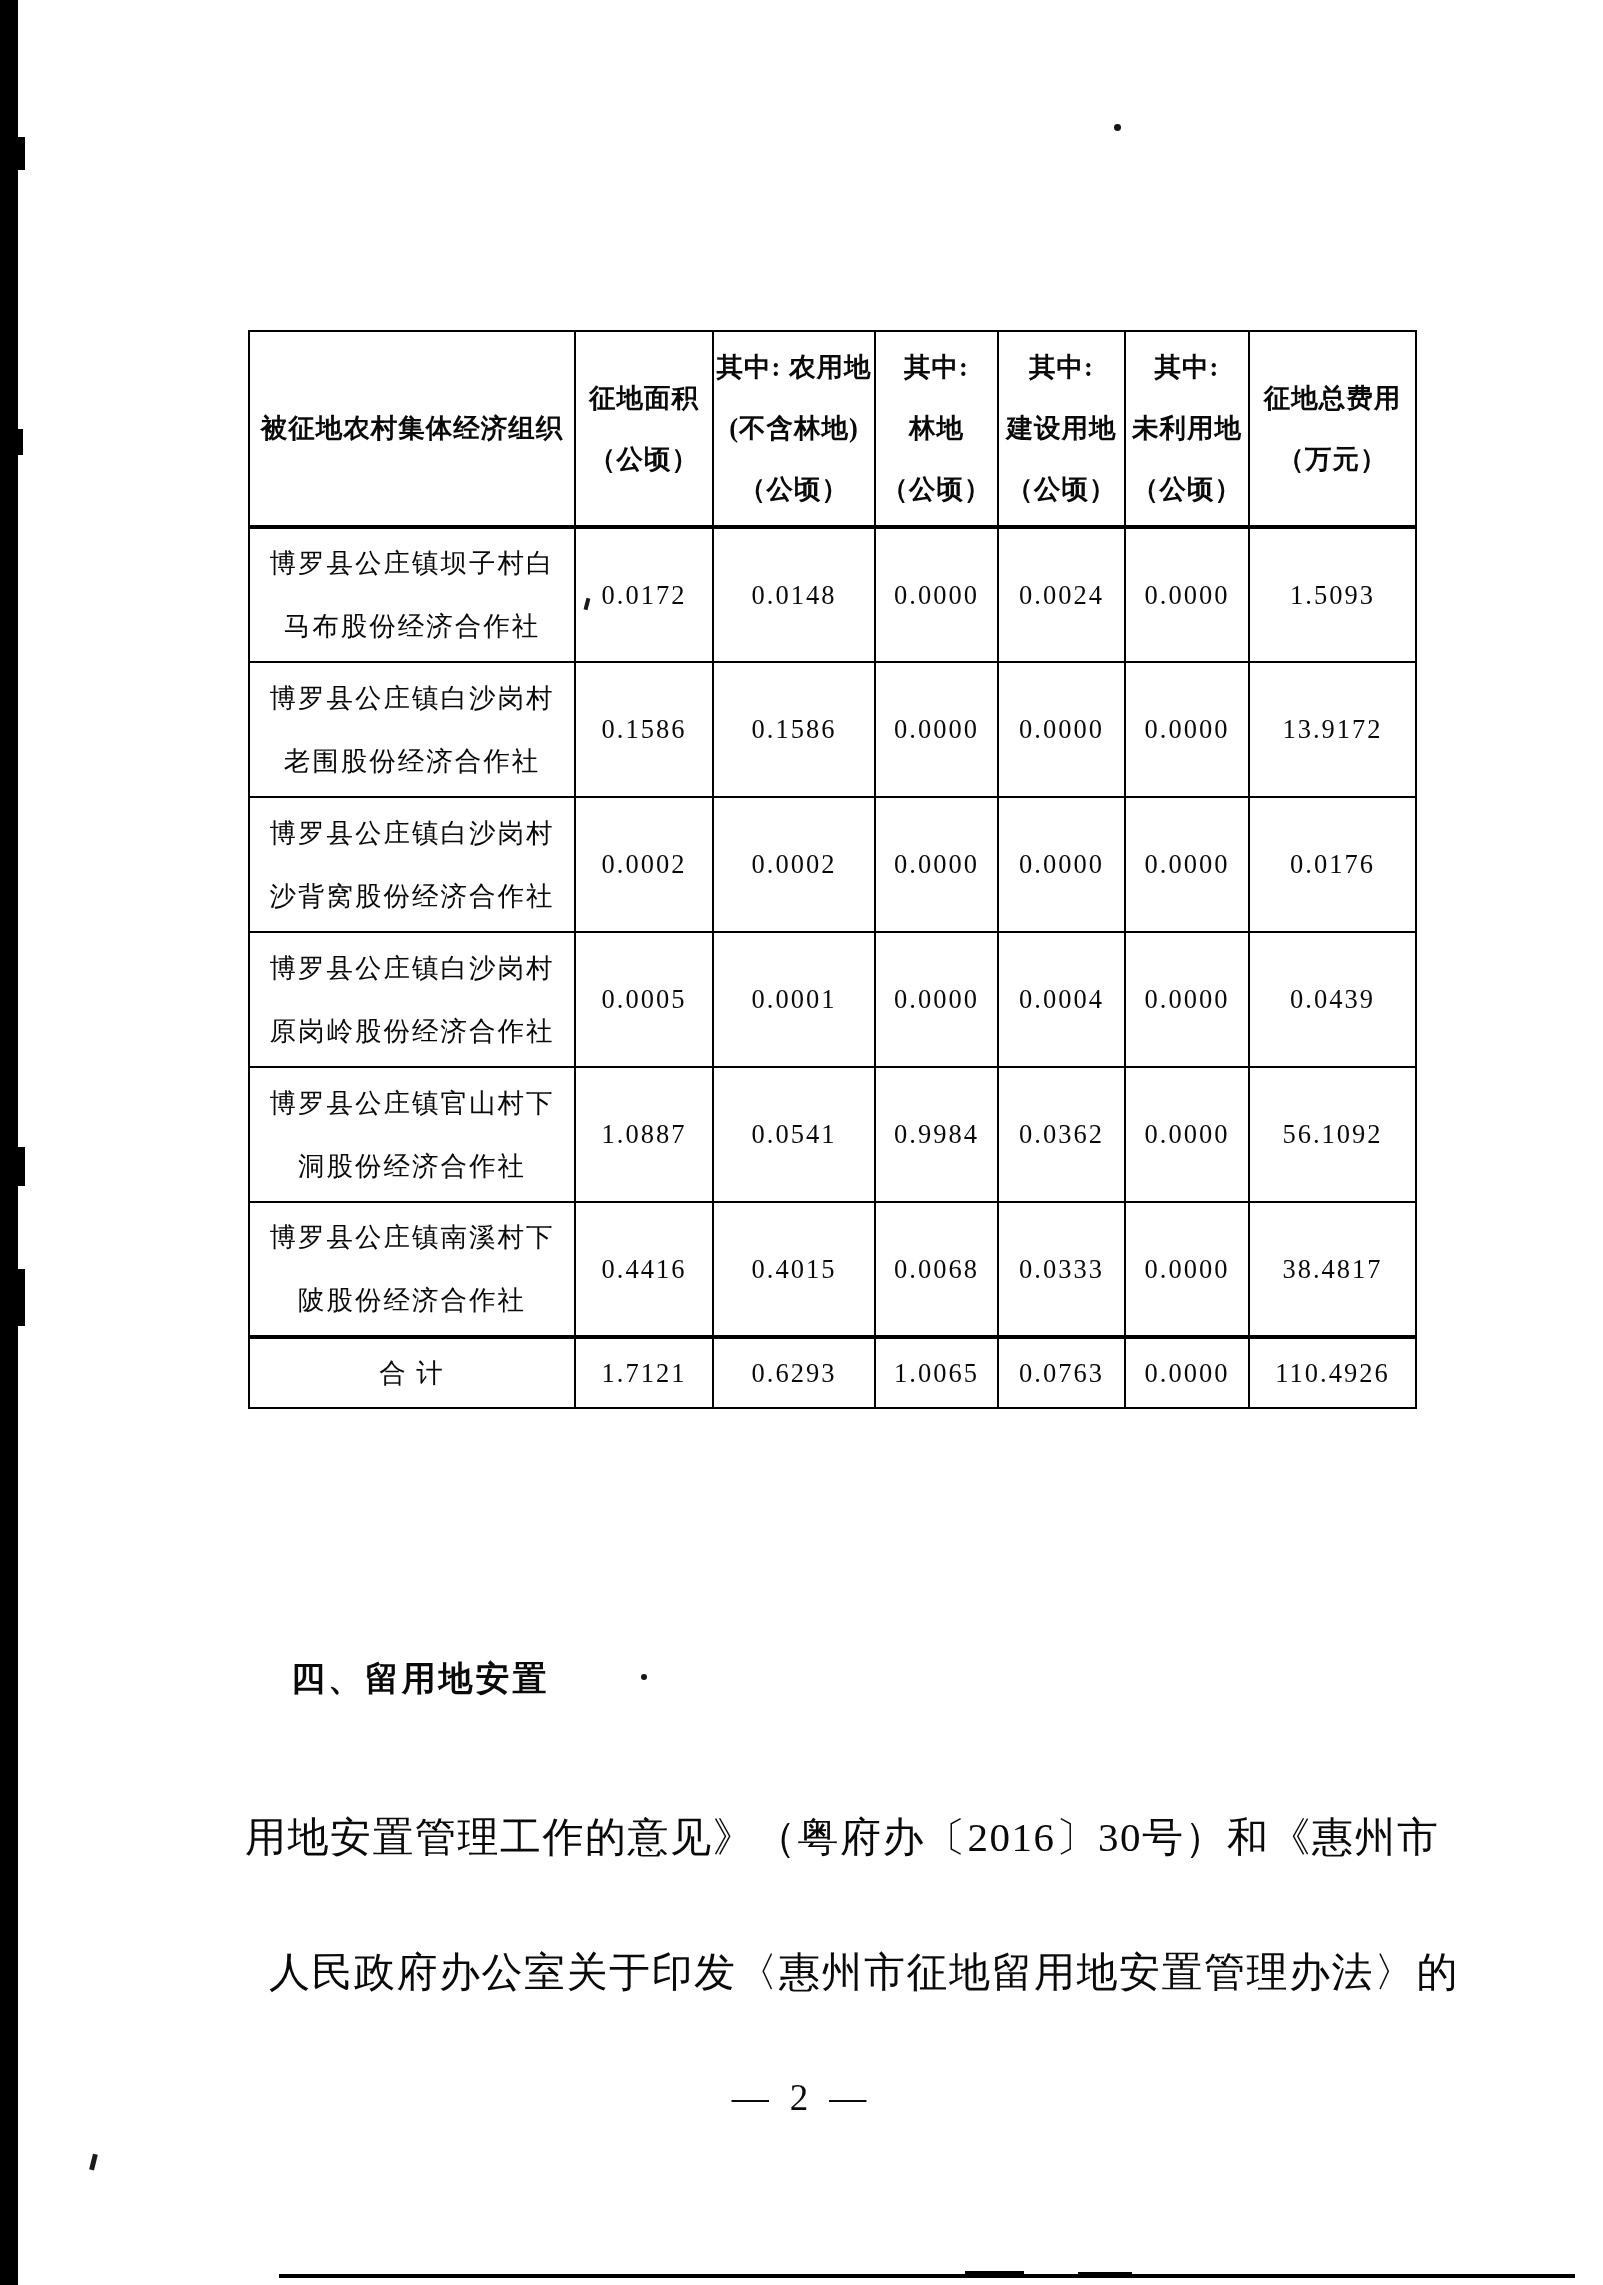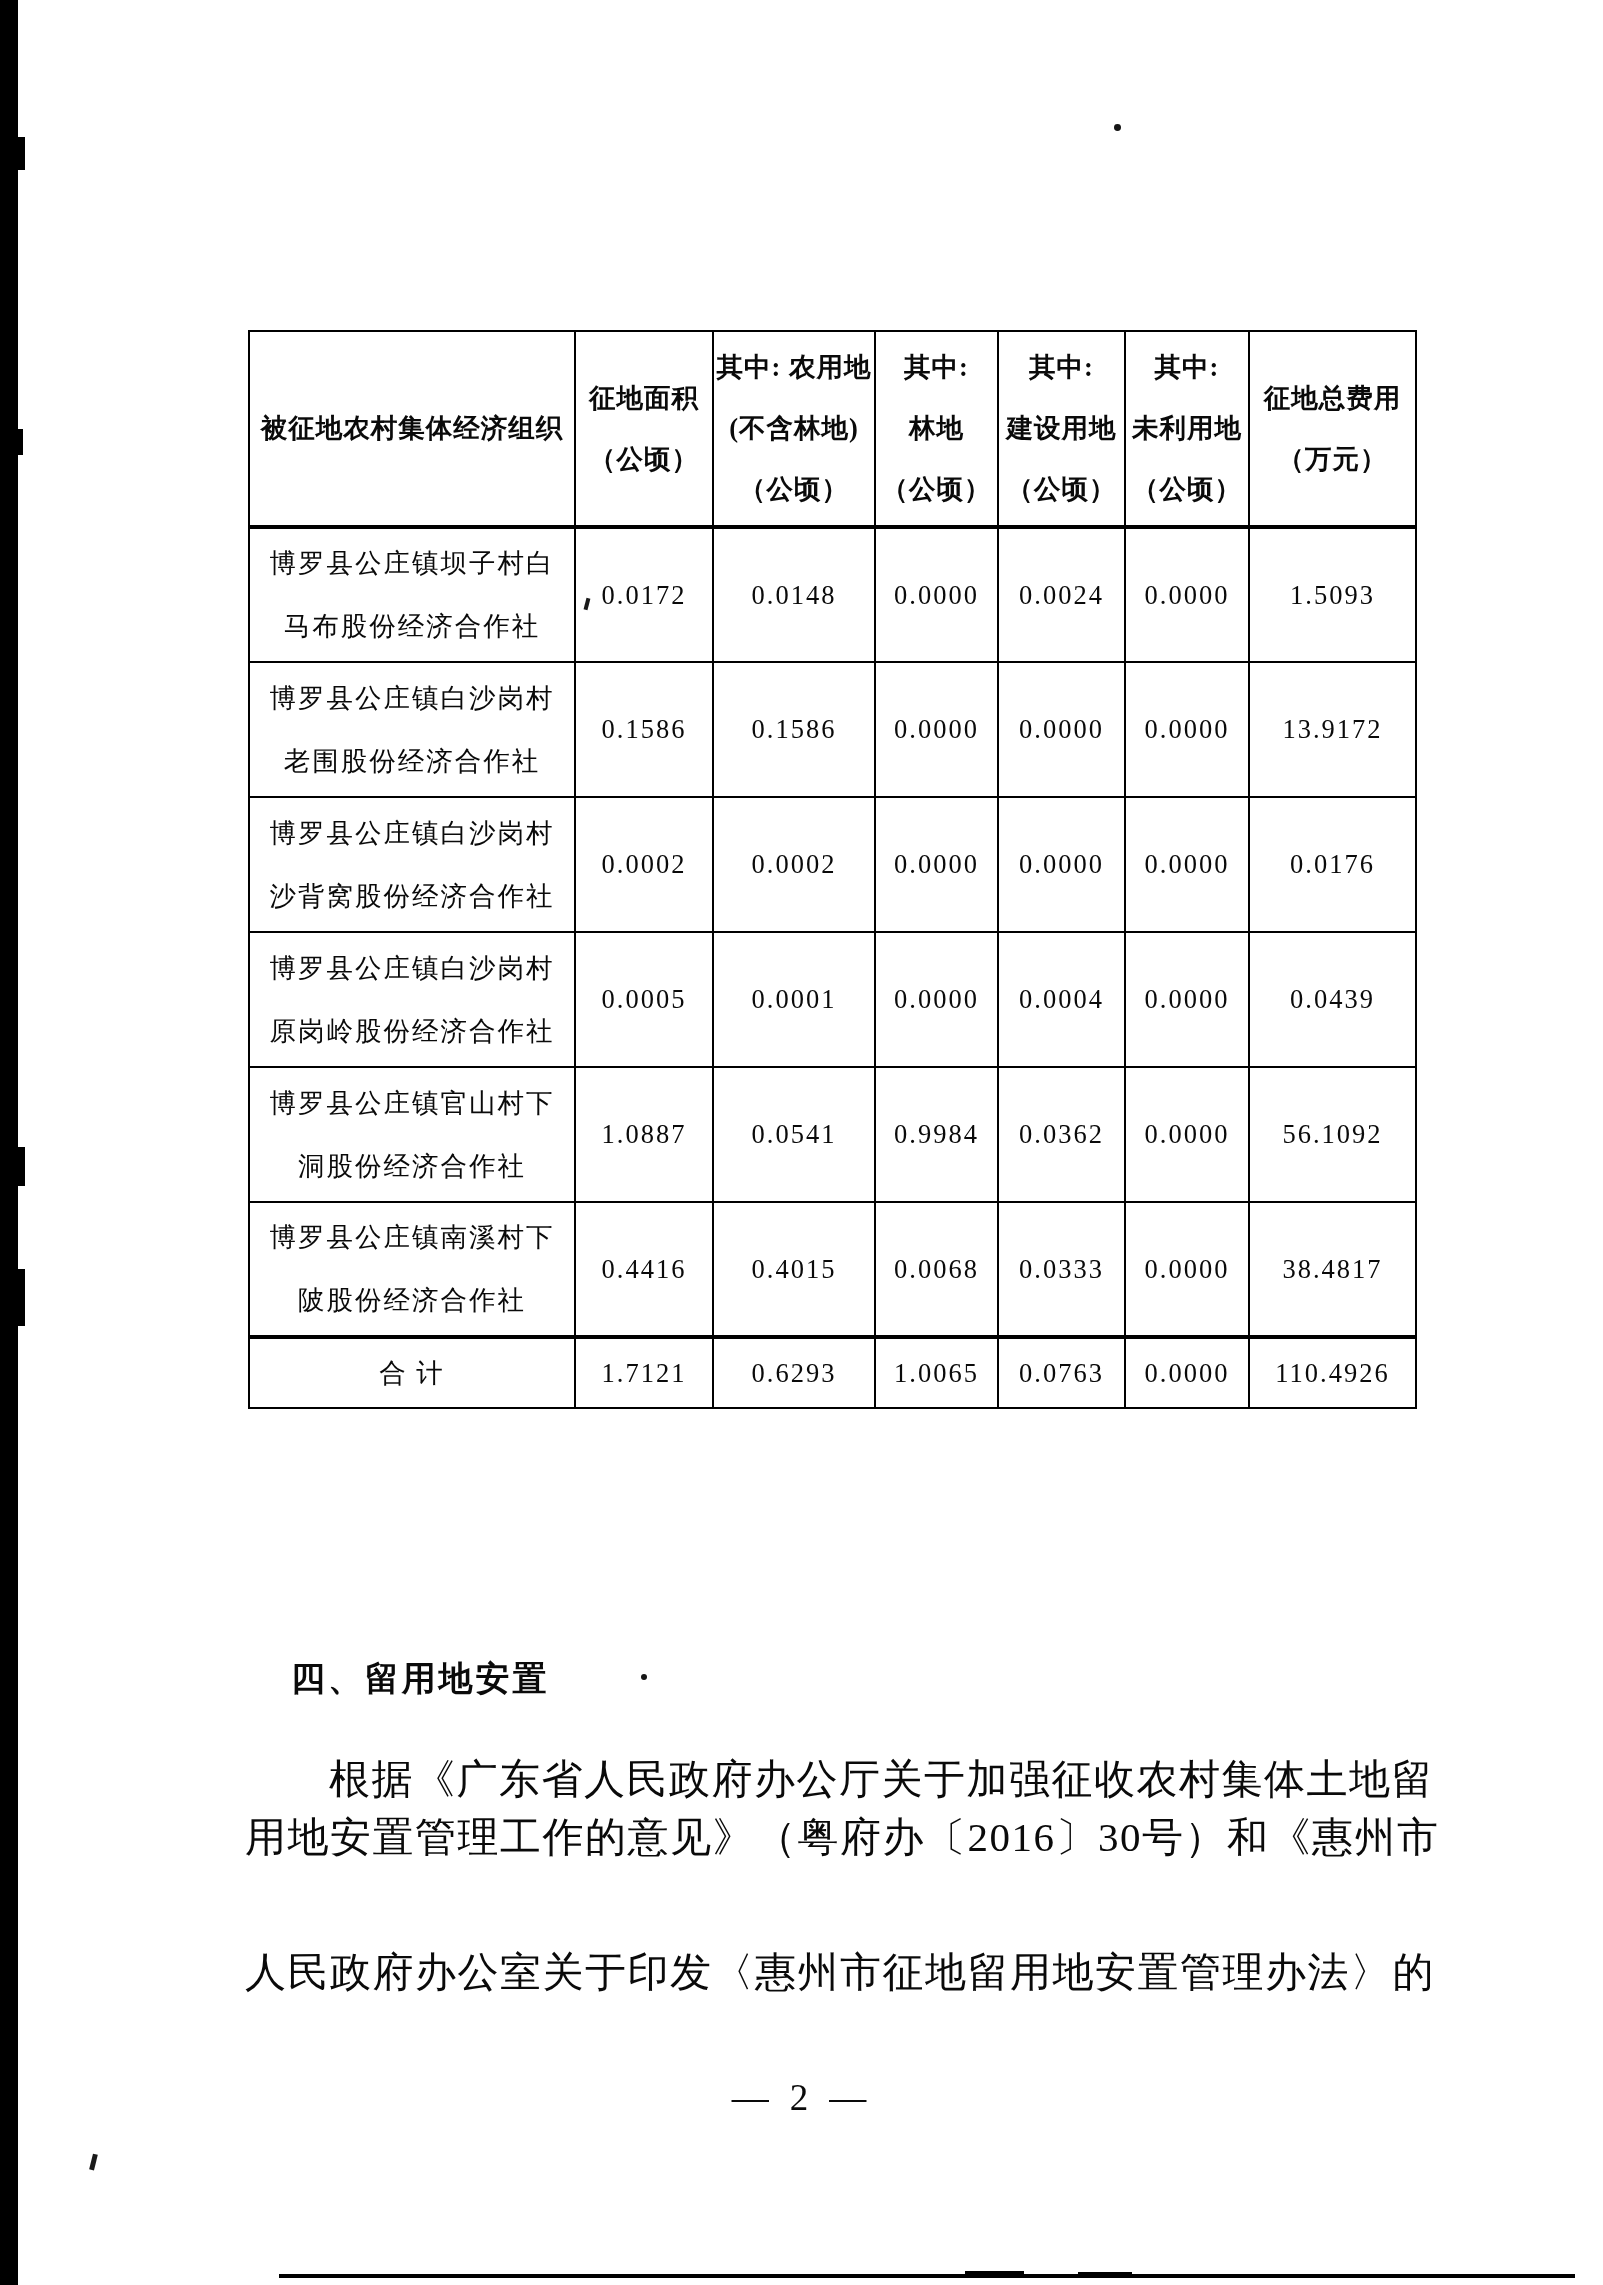--- a/index.html
+++ b/index.html
@@ -45,21 +45,21 @@
     position:absolute;left:291px;top:1656px;
     font-size:34px;font-weight:bold;letter-spacing:2.9px;
   }
   .para-line{
     position:absolute;left:245px;width:1191px;
     font-size:41px;line-height:51px;letter-spacing:1.5px;
     white-space:nowrap;
   }
   .para-line.l1{top:1754px;padding-left:84px;}
   .para-line.l2{top:1812px;}
-  .para-line.l3{top:1947px;}
+  .para-line.l3{top:1947px;margin-left:24px;}
 
   .page-number{
     position:absolute;left:0;top:2076px;width:1604px;
     text-align:center;font-size:37px;letter-spacing:5.9px;
   }
 </style>
 </head>
 <body>
 
 <div class="page">
@@ -182,20 +182,19 @@
       <td class="num-cell">0.6293</td>
       <td class="num-cell">1.0065</td>
       <td class="num-cell">0.0763</td>
       <td class="num-cell">0.0000</td>
       <td class="num-cell">110.4926</td>
     </tr>
   </tbody>
     </table>
 
   <div class="section-heading">四、留用地安置</div>
-  <div class="para-line l1">根据《广东省人民政府办公厅关于加强征收农村集体土地留</div>
   <div class="para-line l2">用地安置管理工作的意见》（粤府办〔2016〕30号）和《惠州市</div>
   <div class="para-line l3">人民政府办公室关于印发〈惠州市征地留用地安置管理办法〉的</div>
 
   <div class="page-number">— 2 —</div>
 
 </div>
 
 
 </body></html>

